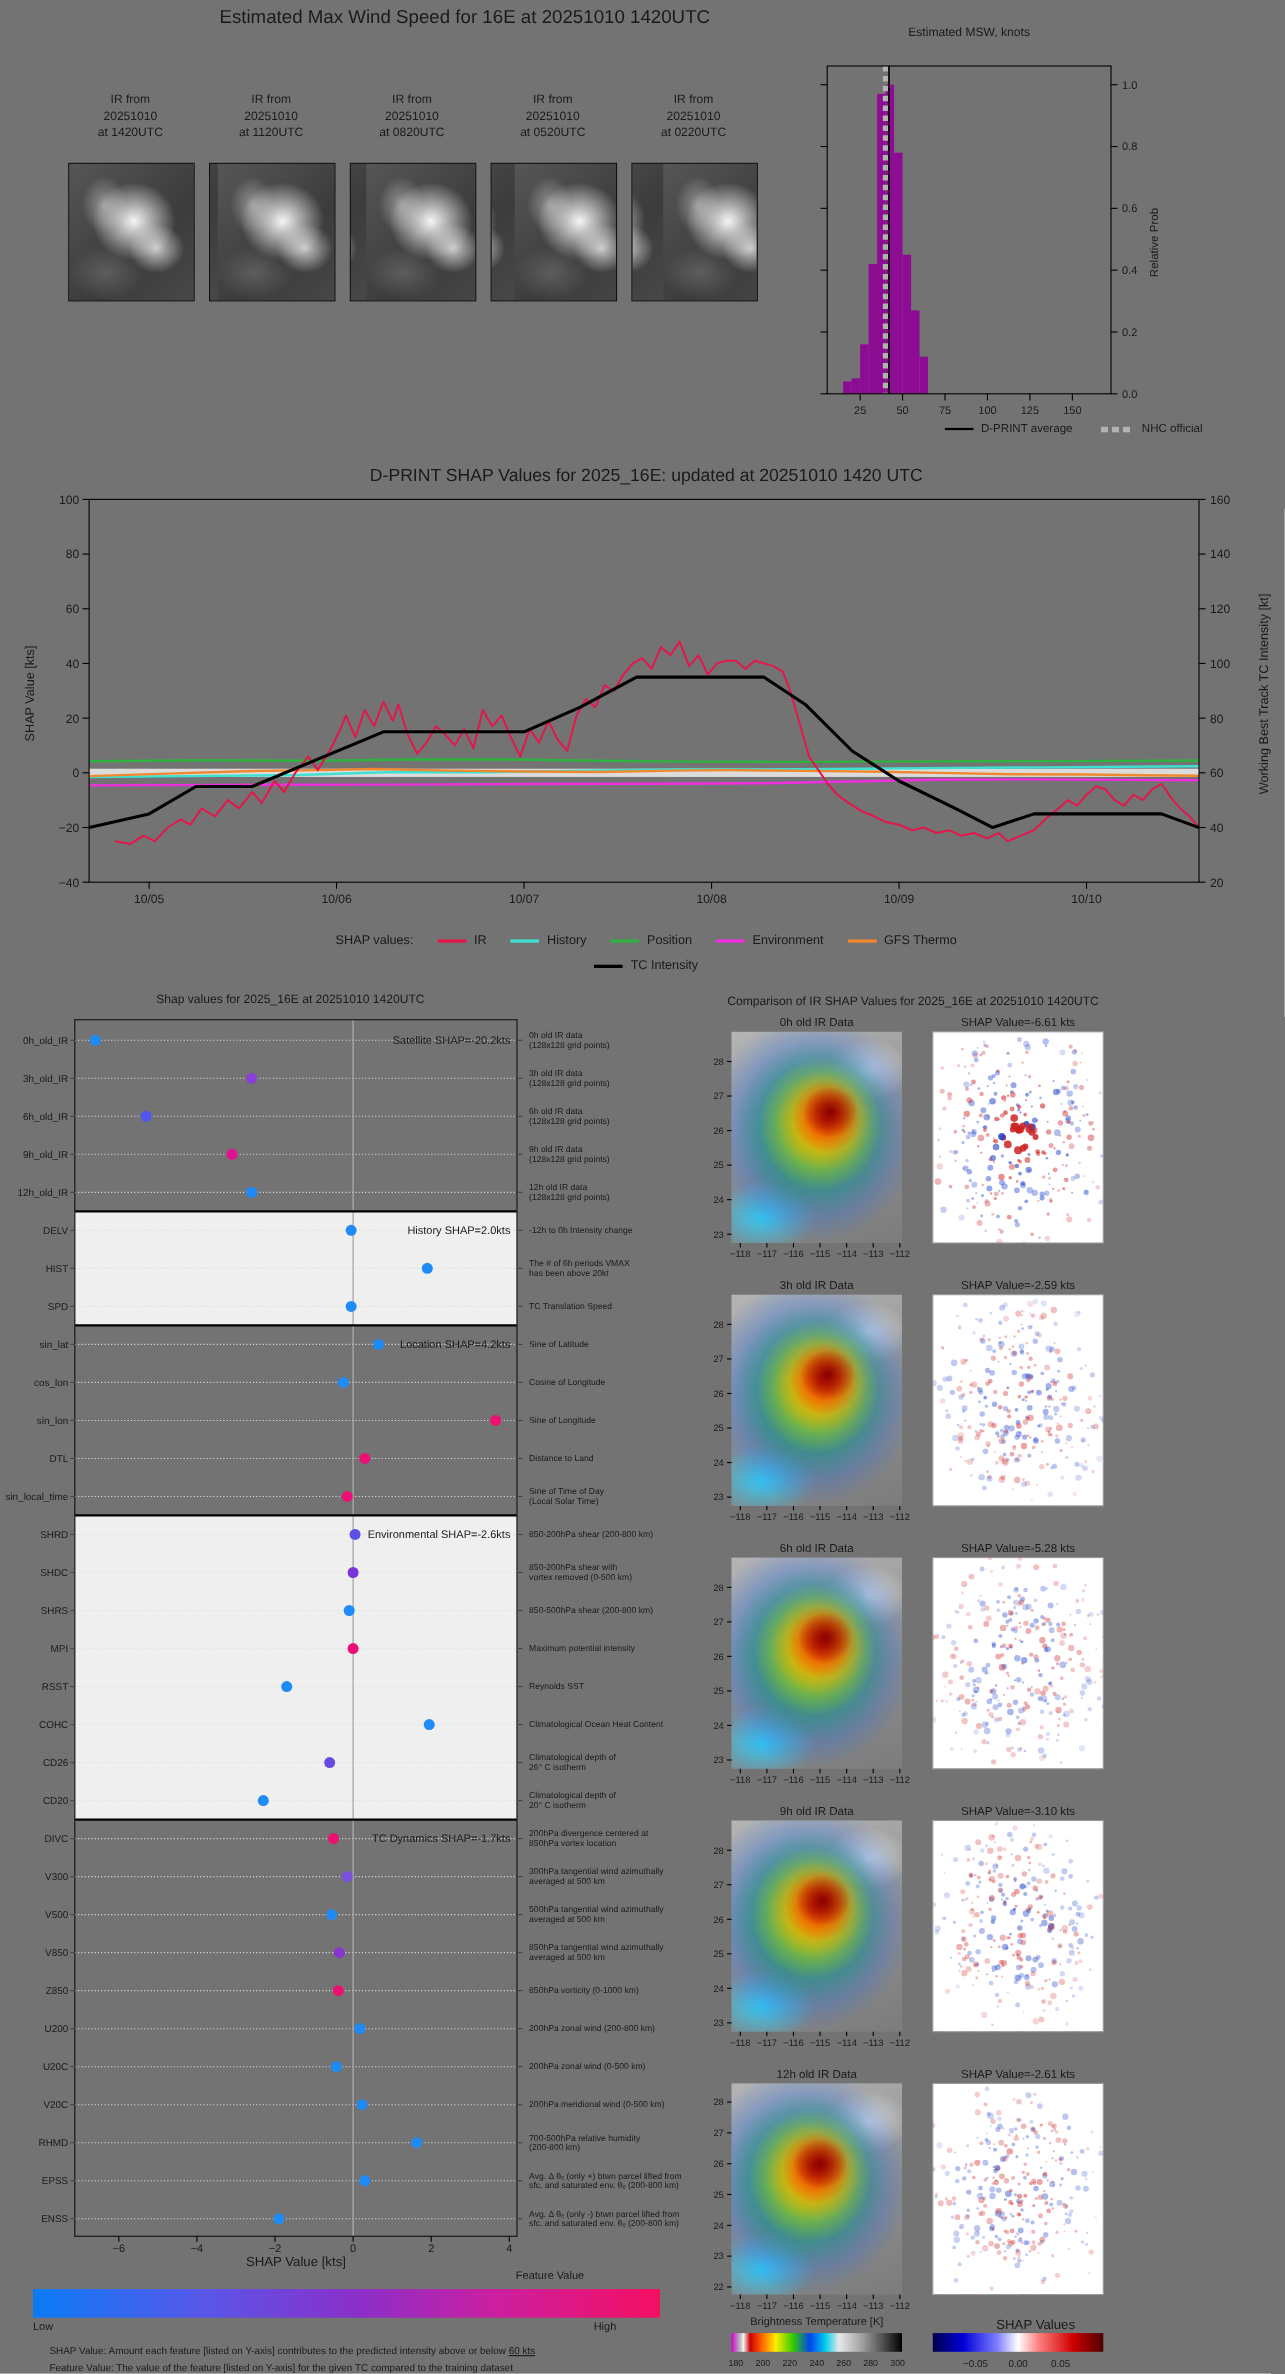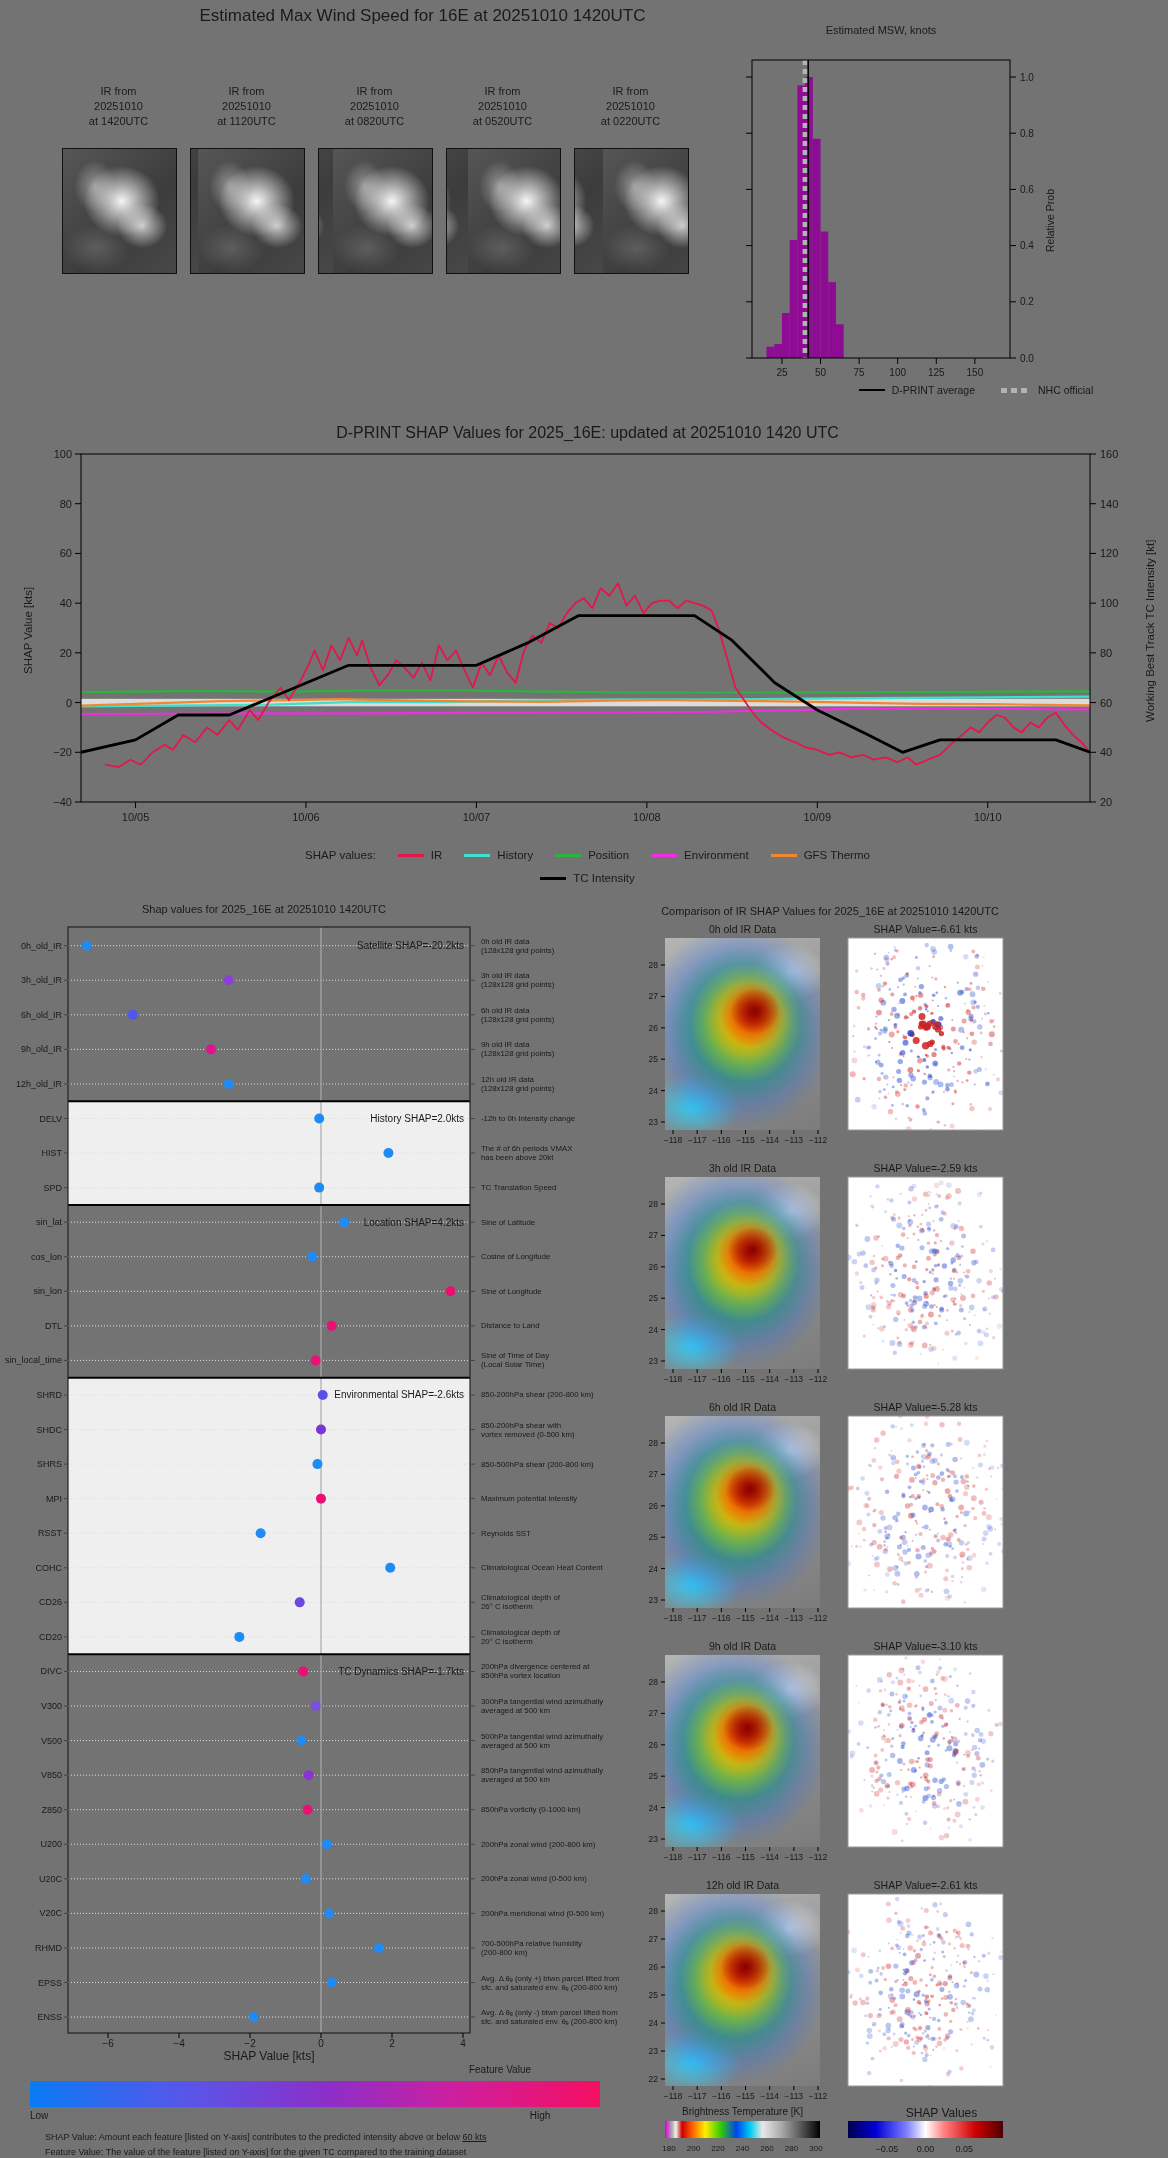--- a/index.html
+++ b/index.html
@@ -16,21 +16,21 @@
   .ts-title{left:85px;top:424px;width:1005px;font-size:16px;}
   .ts-ylabel-left{left:22px;top:555px;height:150px;font-size:11.5px;}
   .ts-ylabel-right{left:1144px;top:488px;height:285px;font-size:11.5px;}
   .ts-xlabel{left:85px;top:832px;width:1005px;font-size:11px;}
   .dp-title{left:58px;top:903px;width:412px;font-size:11px;}
   .dp-xlabel{left:68px;top:2049px;width:402px;font-size:12px;}
   .dp-cbar-title{left:400px;top:2064px;width:200px;font-size:10px;}
   .dp-cbar{left:30px;top:2081px;width:570px;height:26px;
      background:linear-gradient(90deg,#0a7bf5 0%,#5a55e8 28%,#8b2fc9 52%,#cc1fa0 74%,#f50f62 100%);}
   .dp-low{left:30px;top:2110px;font-size:10px;}
-  .dp-high{left:480px;top:2110px;width:120px;font-size:10px;}
+  .dp-high{left:490px;top:2110px;width:120px;font-size:10px;}
   .fn{left:45px;font-size:9px;}
   .u{text-decoration:underline;}
   .cmp-title{left:600px;top:905px;width:460px;font-size:11px;}
   .bt-cbar-title{left:640px;top:2106px;width:205px;font-size:10px;}
   .bt-cbar{left:665px;top:2121px;width:155px;height:17px;
      background:linear-gradient(90deg,#d400d4 0%,#b8b8b8 5%,#f2f2f2 7%,#cc0000 11%,#ff6600 18%,#ffee00 26%,#33cc00 36%,#0044ee 46%,#00ccee 55%,#e8e8e8 63%,#aaaaaa 75%,#555555 88%,#000 100%);}
   .shap-cbar-title{left:864px;top:2106px;width:155px;font-size:12px;}
   .shap-cbar{left:848px;top:2121px;width:155px;height:17px;
      background:linear-gradient(90deg,#00004d 0%,#0000d8 18%,#8080ff 38%,#ffffff 50%,#ff8080 62%,#d00000 82%,#4d0000 100%);}
   .thumb{position:absolute;border:1px solid #111;z-index:1;

